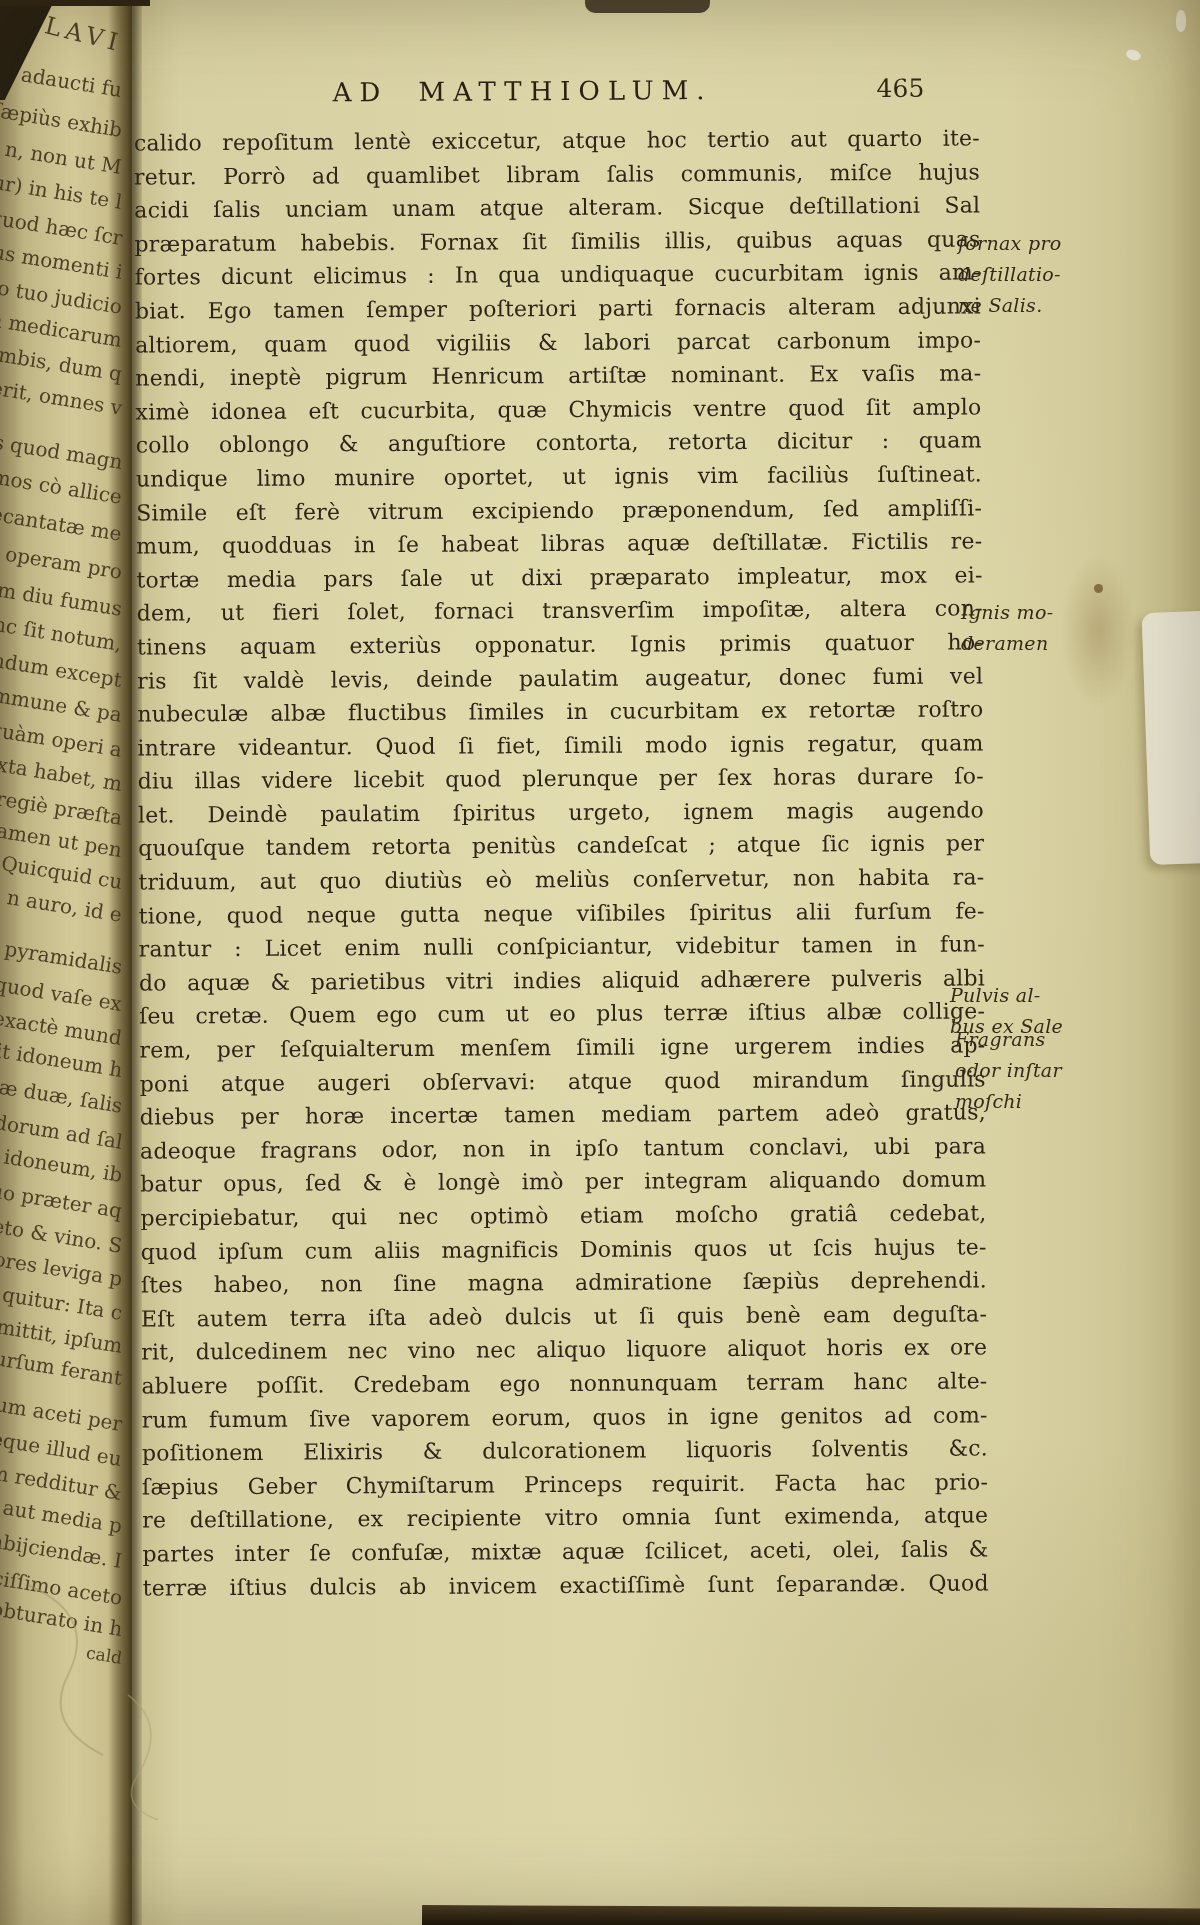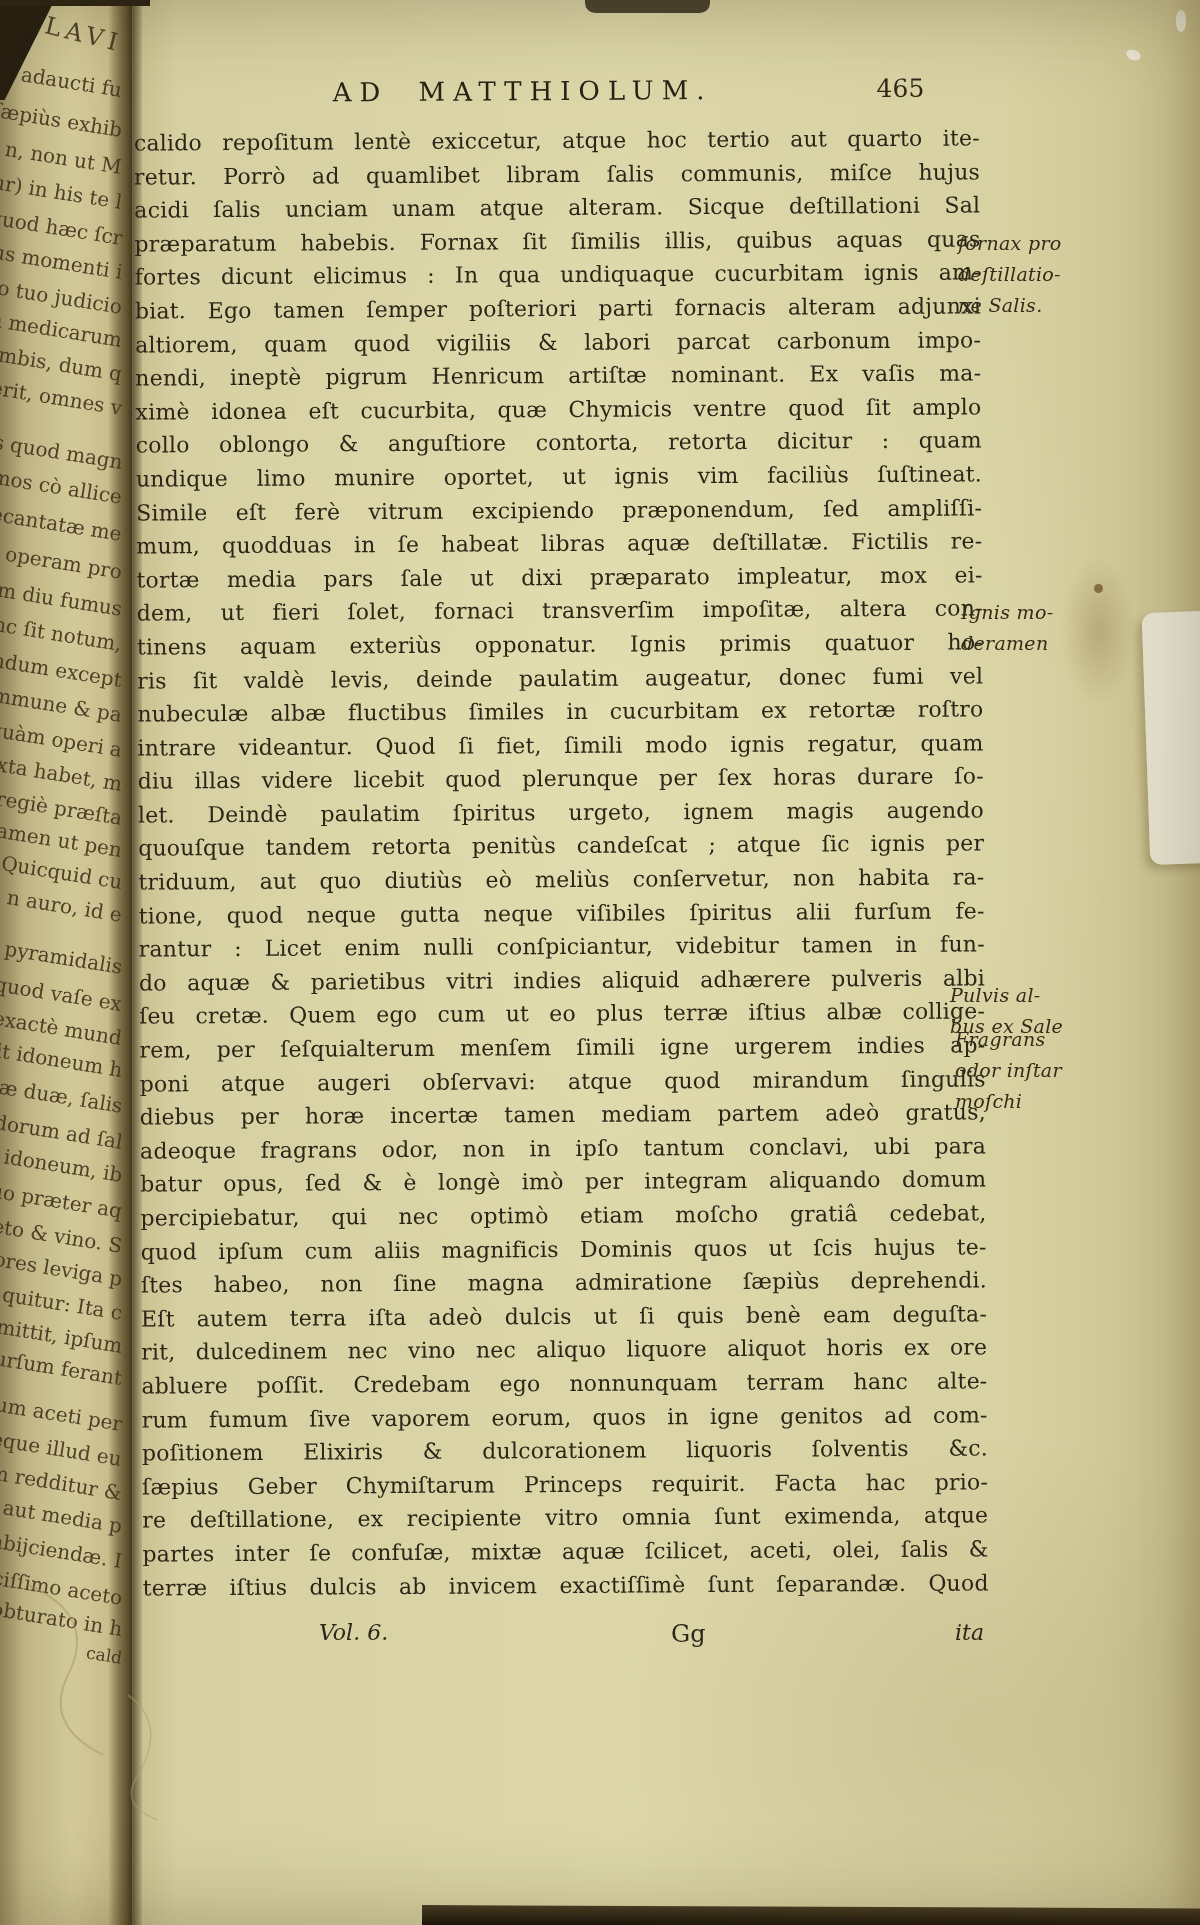--- a/index.html
+++ b/index.html
@@ -196,25 +196,20 @@
 ne Salis.</div>
       <div class="mnote" style="top: 597px; left: 961px;">Ignis mo-
 deramen</div>
       <div class="mnote" style="top: 972px; left: 950px; margin-top: 8px;">Pulvis al-
 bus ex Sale</div>
       <div class="mnote" style="top: 1024px; left: 955px;">Fragrans
 odor inſtar
 moſchi</div>
     </div>
 
-  <div class="footer">
-    <span class="f-vol">Vol. 6.</span>
-    <span class="f-sig">Gg</span>
-    <span class="f-catch">ita</span>
-  </div>
 
   <div class="tab"></div>
   <div class="stain-smear"></div>
   <div class="stain-dot"></div>
   <div class="speck-1"></div>
   <div class="speck-2"></div>
 
   <svg class="crease-svg" width="210" height="280" viewBox="0 0 210 280">
     <path d="M20 30 Q 90 60 60 120 Q 35 170 95 200" fill="none" stroke="#a4986b" stroke-width="2"></path>
     <path d="M120 140 Q 160 170 130 220 Q 110 250 150 265" fill="none" stroke="#ab9f72" stroke-width="1.6"></path>

